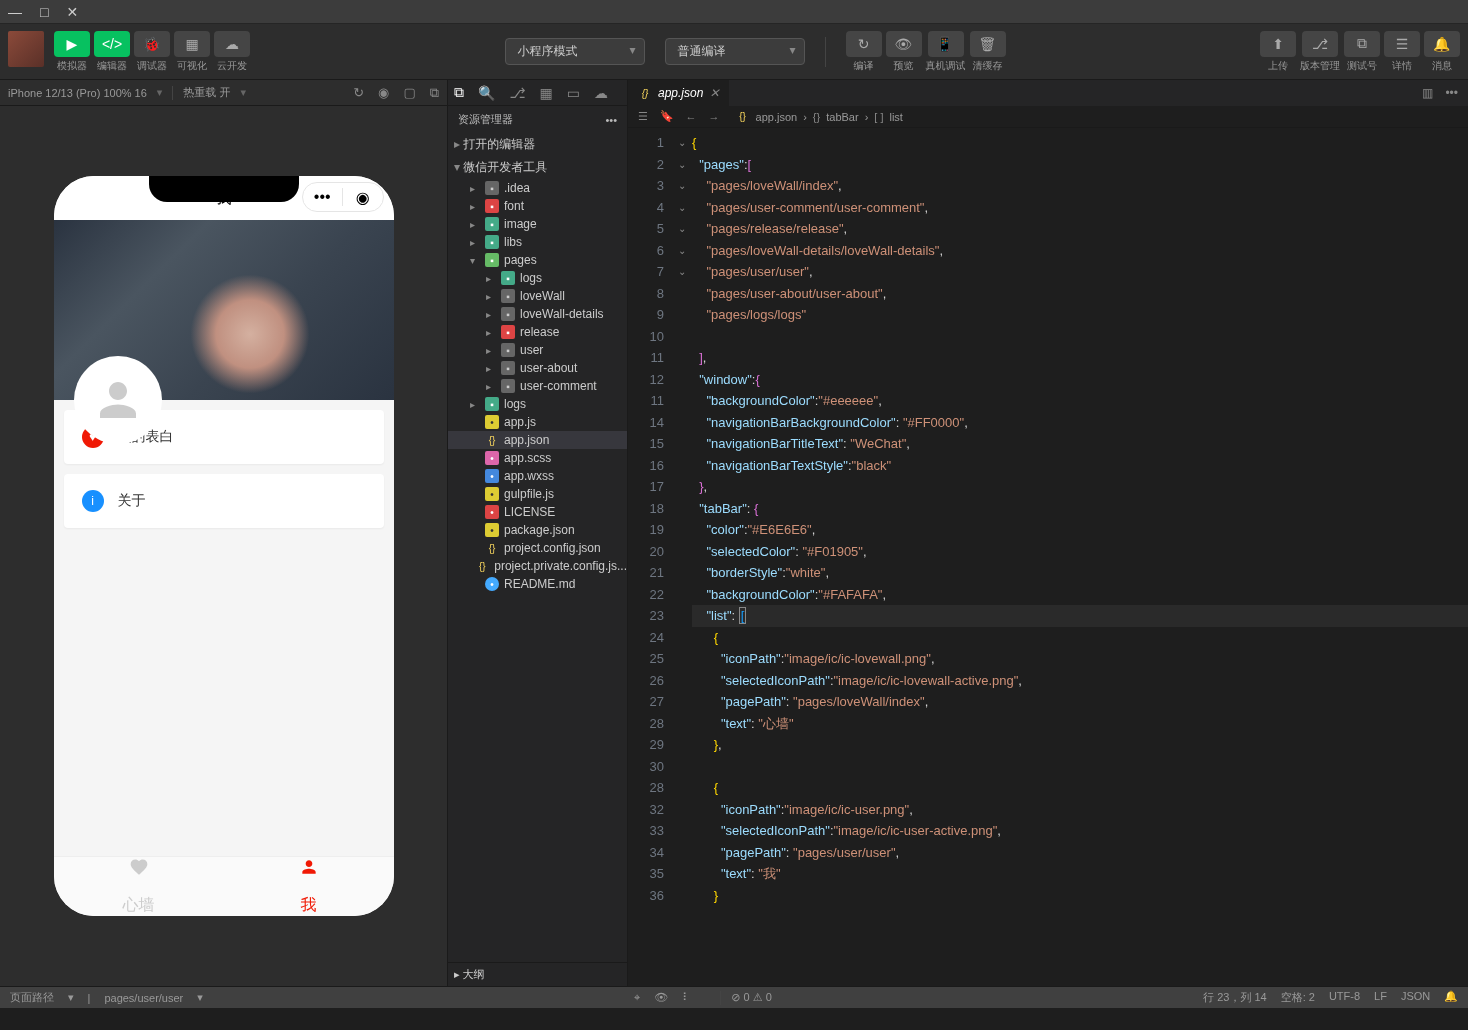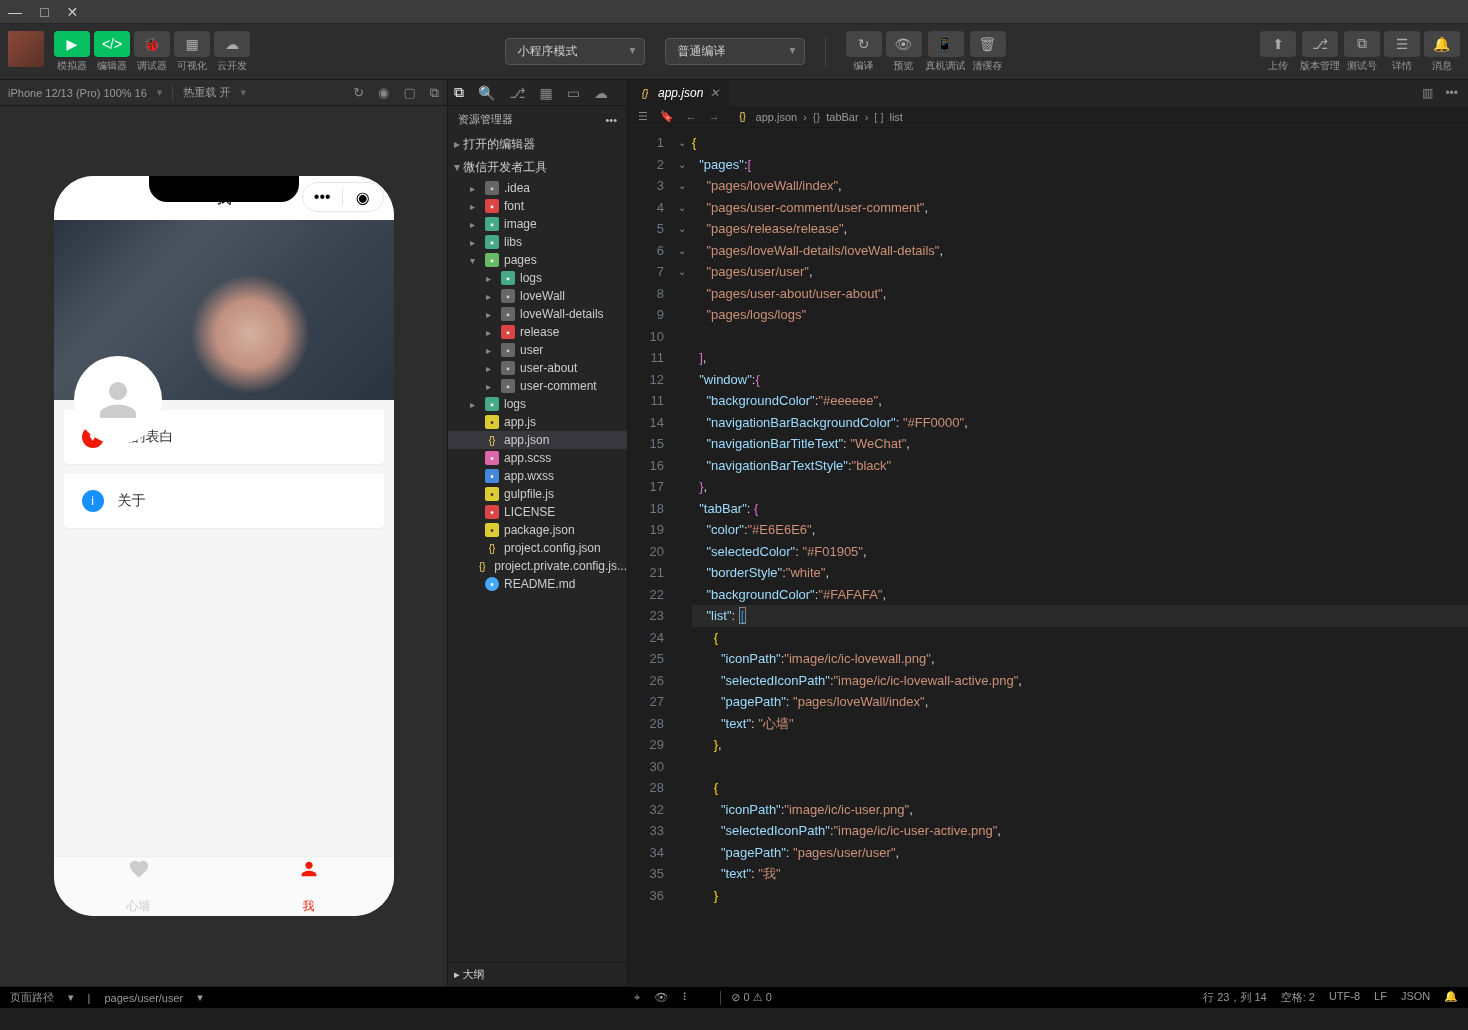--- a/index.html
+++ b/index.html
@@ -52,21 +52,21 @@
 .profile-avatar { position: absolute; left: 20px; bottom: -44px; width: 88px; height: 88px; background: #fff; border-radius: 50%; display: flex; align-items: center; justify-content: center; }
 .profile-avatar svg { width: 54px; height: 54px; fill: #ccc; }
 .profile-name { padding: 24px 0 0 130px; font-size: 16px; color: #333; background: #fff; height: 70px; }
 .list-section { padding: 10px; background: #f5f5f5; }
 .list-item { background: #fff; padding: 16px 18px; display: flex; align-items: center; gap: 14px; border-radius: 4px; margin-bottom: 10px; box-shadow: 0 1px 2px rgba(0,0,0,0.05); }
 .list-icon { width: 22px; height: 22px; border-radius: 50%; display: flex; align-items: center; justify-content: center; color: #fff; font-size: 12px; }
 .list-icon.red { background: #f01905; }
 .list-icon.blue { background: #1890ff; }
 .list-text { font-size: 14px; color: #333; }
 .tab-bar { position: absolute; bottom: 0; left: 0; right: 0; height: 60px; background: #fafafa; border-top: 1px solid #eee; display: flex; }
-.tab-item { flex: 1; display: flex; flex-direction: column; align-items: center; justify-content: center; gap: 18px; font-size: 12px; }
+.tab-item { flex: 1; display: flex; flex-direction: column; align-items: center; justify-content: center; gap: 18px; font-size: 16px; }
 .tab-icon { width: 24px; height: 22px; }
 
 
 .explorer { width: 180px; background: #252526; border-right: 1px solid #1a1a1a; display: flex; flex-direction: column; }
 .exp-tabs { height: 26px; display: flex; align-items: center; padding: 0 6px; gap: 14px; color: #888; border-bottom: 1px solid #1a1a1a; }
 .exp-tabs span { font-size: 14px; cursor: pointer; }
 .exp-header { padding: 6px 10px; color: #bbb; font-size: 11px; display: flex; justify-content: space-between; align-items: center; }
 .exp-title { padding: 3px 6px; font-size: 12px; color: #ccc; cursor: pointer; }
 .exp-title::before { content: "▸ "; color: #888; }
 .exp-title.open::before { content: "▾ "; }
@@ -103,21 +103,21 @@
 .code .s { color: #ce9178; }
 .code .k { color: #9cdcfe; }
 .code .p { color: #d4d4d4; }
 .code .b { color: #ffd700; }
 .code .b2 { color: #da70d6; }
 .code .b3 { color: #179fff; }
 .line-hl { background: #2a2a2a; display: inline-block; width: 100%; }
 .cursor-box { border: 1px solid #888; padding: 0 1px; }
 
 
-.status-bar-bottom { height: 22px; background: #000000; display: flex; align-items: center; padding: 0 10px; font-size: 11px; color: #999; border-top: 1px solid #1a1a1a; }
+.status-bar-bottom { height: 22px; background: #404040; display: flex; align-items: center; padding: 0 10px; font-size: 11px; color: #999; border-top: 1px solid #1a1a1a; }
 .sb-left { display: flex; gap: 14px; align-items: center; }
 .sb-right { margin-left: auto; display: flex; gap: 14px; justify-content: flex-end; }
 .sb-mid { display: flex; gap: 14px; align-items: center; margin-left: 20px; }
 </style>
 </head>
 <body>
 
 <div class="menu-bar">
   <div class="win-btns">
     <span class="win-btn">—</span>

